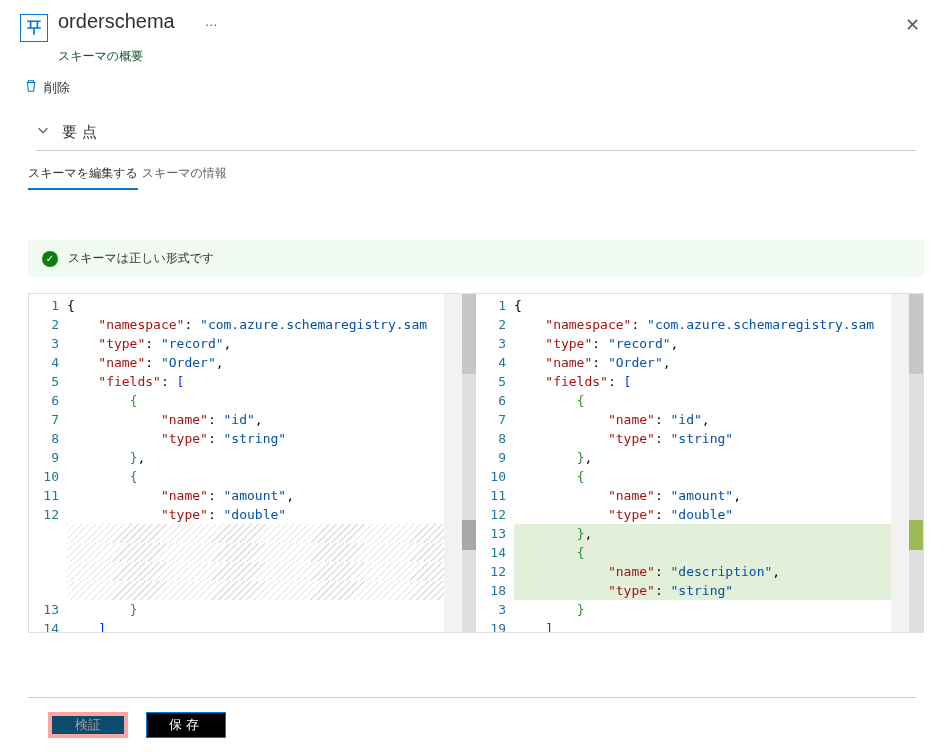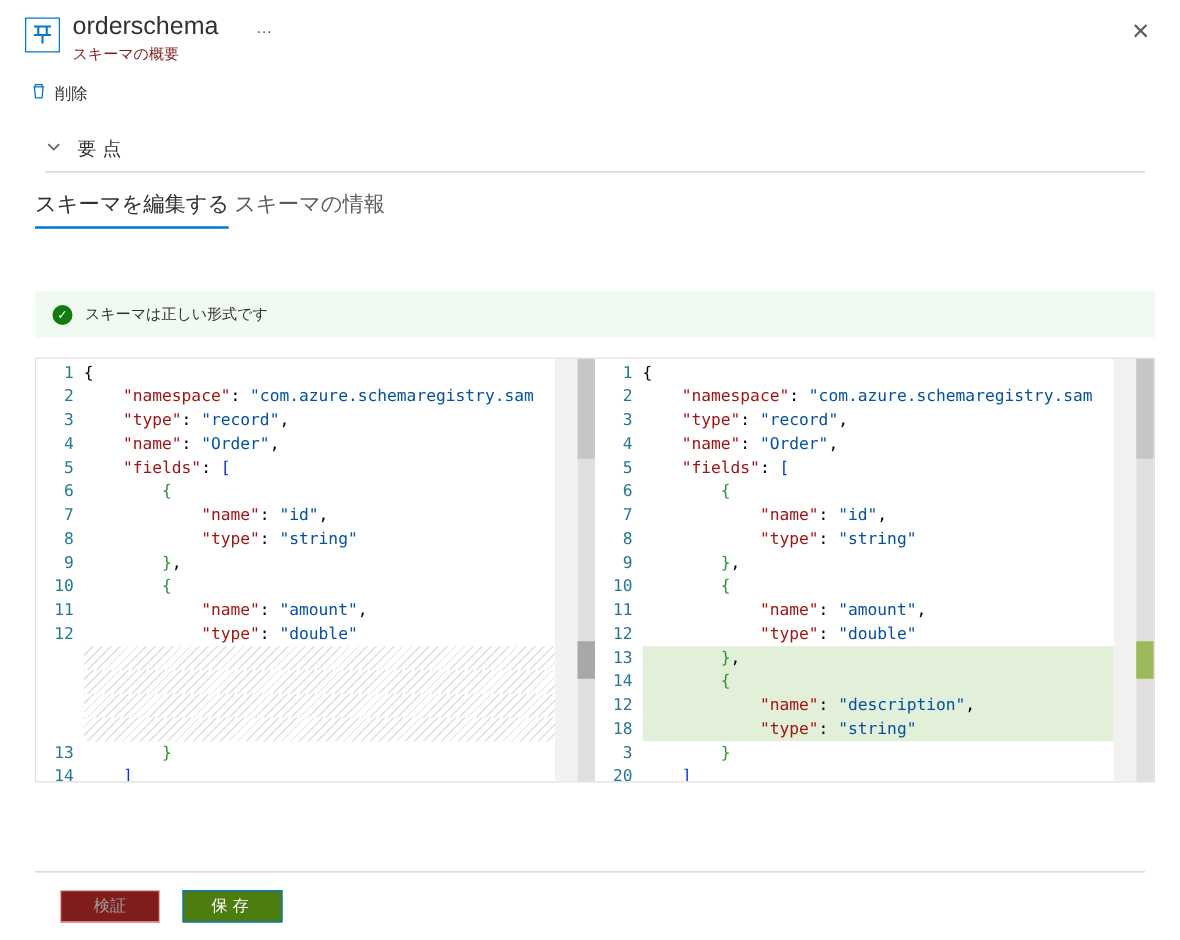--- a/index.html
+++ b/index.html
@@ -3,30 +3,30 @@
 <meta charset="utf-8">
 <style>
 html,body{margin:0;padding:0;font-family:"Segoe UI","Meiryo",sans-serif;font-size:13px;color:#323130;background:#fff}
 .panel{width:944px;height:752px;position:relative;box-sizing:border-box}
 .header{padding:10px 20px 6px 20px;display:flex;align-items:flex-start}
 .icon-box{width:26px;height:26px;border:1px solid #0078d4;margin-right:10px;margin-top:4px;display:flex;align-items:center;justify-content:center}
 .icon-box svg{width:18px;height:18px}
 .title-area{flex:1}
 .title{font-size:20px;font-weight:400;display:flex;align-items:center}
 .title .more{margin-left:30px;color:#605e5c;letter-spacing:1px;cursor:pointer;font-size:13px}
-.subtitle{font-size:12px;color:#7f1d1d;margin-top:2px}
+.subtitle{font-size:12px;color:#14532d;margin-top:15px}
 .close{font-size:18px;color:#605e5c;cursor:pointer;padding:4px}
 .cmdbar{padding:4px 20px;display:flex;align-items:center;border-top:0}
 .cmdbtn{display:flex;cursor:pointer;padding:4px 4px;color:#323130}
 .cmdbtn .ic{color:#0078d4;margin-right:6px}
 .content{padding:0 28px}
 .section-header{display:flex;align-items:flex-start;border-bottom:1px solid #d2d0ce;padding:18px 0 8px 0;margin-left:8px;margin-right:0}
 .chev{width:14px;height:14px;margin-right:12px}
 .section-title{font-size:15px;letter-spacing:5px;color:#323130}
-.tabs{display:flex;margin:8px 0 0 0;font-size:17px;color:#605e5c}
+.tabs{display:flex;margin:8px 0 0 0;font-size:12px;color:#605e5c}
 .tab{margin-right:4px;padding:6px 0;cursor:pointer}
 .tab.active{color:#323130;border-bottom:2px solid #0078d4}
 .status{margin:50px 20px 16px 28px;background:#f1faf1;display:flex;align-items:center;padding:10px 14px;font-size:12px}
 .status .ok{width:16px;height:16px;border-radius:50%;background:#107c10;display:flex;align-items:center;justify-content:center;color:#fff;font-size:10px;margin-right:10px}
 .diff{display:flex;margin:0 20px 0 28px;border:1px solid #e1dfdd;height:338px}
 .pane{flex:1;position:relative;overflow:hidden;display:flex;font-family:Consolas,monospace;font-size:13px;line-height:19px}
 .gutter{width:38px;text-align:right;color:#237893;padding:2px 8px 2px 0;box-sizing:border-box;user-select:none;background:#fff}
 .code{flex:1;padding:2px 0;white-space:pre;position:relative;overflow:hidden}
 .ln{height:19px}
 .minimap{width:18px;background:#f3f2f1}
@@ -34,22 +34,22 @@
 .vscroll{position:absolute;right:0;top:0;width:14px;height:80px;background:#c8c6c4}
 .del{background-image:repeating-linear-gradient(135deg,#e1dfdd 0,#e1dfdd 1px,transparent 1px,transparent 5px,#e1dfdd 5px,#e1dfdd 6px,transparent 6px,transparent 10px)}
 .add{background:#e2efd9}
 .key{color:#a31515}
 .str{color:#0451a5}
 .pun{color:#000}
 .brc{color:#319331}
 .sqb{color:#0431fa}
 .footer{position:absolute;left:0;right:0;bottom:0;border-top:1px solid #d2d0ce;margin:0 28px;padding:14px 20px;display:flex}
 .btn{min-width:80px;height:26px;display:flex;align-items:center;justify-content:center;font-size:13px;cursor:pointer;margin-right:18px;box-sizing:border-box}
-.btn.disabled{border:1px solid #fca5a5;color:#a19f9d;background:#7f1d1d}
-.btn.primary{background:#4d7c0f;color:#fff;border:1px solid #0078d4;letter-spacing:4px}
+.btn.disabled{border:4px solid #fca5a5;color:#a19f9d;background:#0c4a6e}
+.btn.primary{background:#000000;color:#fff;border:1px solid #0078d4;letter-spacing:4px}
 .ov-mark{position:absolute;left:0;width:14px;height:30px}
 </style>
 </head>
 <body>
 
 <div class="panel">
   <div class="header">
     <div class="icon-box">
       <svg viewBox="0 0 16 16">
           <path d="M2 2h12M2 8h12M5 2v6M11 2v6M8 8v6" stroke="#0078d4" stroke-width="1.5" fill="none"></path>
@@ -135,21 +135,21 @@
           <div class="ln">8</div>
           <div class="ln">9</div>
           <div class="ln">10</div>
           <div class="ln">11</div>
           <div class="ln">12</div>
           <div class="ln">13</div>
           <div class="ln">14</div>
           <div class="ln">12</div>
           <div class="ln">18</div>
           <div class="ln">3</div>
-          <div class="ln">20</div>
+          <div class="ln">19</div>
         </div>
         <div class="code"><div class="ln"><span class="pun">{</span></div><div class="ln"><span class="pun">    </span><span class="key">"namespace"</span><span class="pun">: </span><span class="str">"com.azure.schemaregistry.sam</span></div><div class="ln"><span class="pun">    </span><span class="key">"type"</span><span class="pun">: </span><span class="str">"record"</span><span class="pun">,</span></div><div class="ln"><span class="pun">    </span><span class="key">"name"</span><span class="pun">: </span><span class="str">"Order"</span><span class="pun">,</span></div><div class="ln"><span class="pun">    </span><span class="key">"fields"</span><span class="pun">: </span><span class="sqb">[</span></div><div class="ln"><span class="pun">        </span><span class="brc">{</span></div><div class="ln"><span class="pun">            </span><span class="key">"name"</span><span class="pun">: </span><span class="str">"id"</span><span class="pun">,</span></div><div class="ln"><span class="pun">            </span><span class="key">"type"</span><span class="pun">: </span><span class="str">"string"</span></div><div class="ln"><span class="pun">        </span><span class="brc">}</span><span class="pun">,</span></div><div class="ln"><span class="pun">        </span><span class="brc">{</span></div><div class="ln"><span class="pun">            </span><span class="key">"name"</span><span class="pun">: </span><span class="str">"amount"</span><span class="pun">,</span></div><div class="ln"><span class="pun">            </span><span class="key">"type"</span><span class="pun">: </span><span class="str">"double"</span></div><div class="ln add"><span class="pun">        </span><span class="brc">}</span><span class="pun">,</span></div><div class="ln add"><span class="pun">        </span><span class="brc">{</span></div><div class="ln add"><span class="pun">            </span><span class="key">"name"</span><span class="pun">: </span><span class="str">"description"</span><span class="pun">,</span></div><div class="ln add"><span class="pun">            </span><span class="key">"type"</span><span class="pun">: </span><span class="str">"string"</span></div><div class="ln"><span class="pun">        </span><span class="brc">}</span></div><div class="ln"><span class="pun">    </span><span class="sqb">]</span></div></div>
         <div class="minimap"></div>
         <div class="overview">
           <div class="ov-mark" style="top: 226px; background: rgb(155, 187, 89);"></div>
           <div class="vscroll"></div>
         </div>
       </div>
   </div>
 

